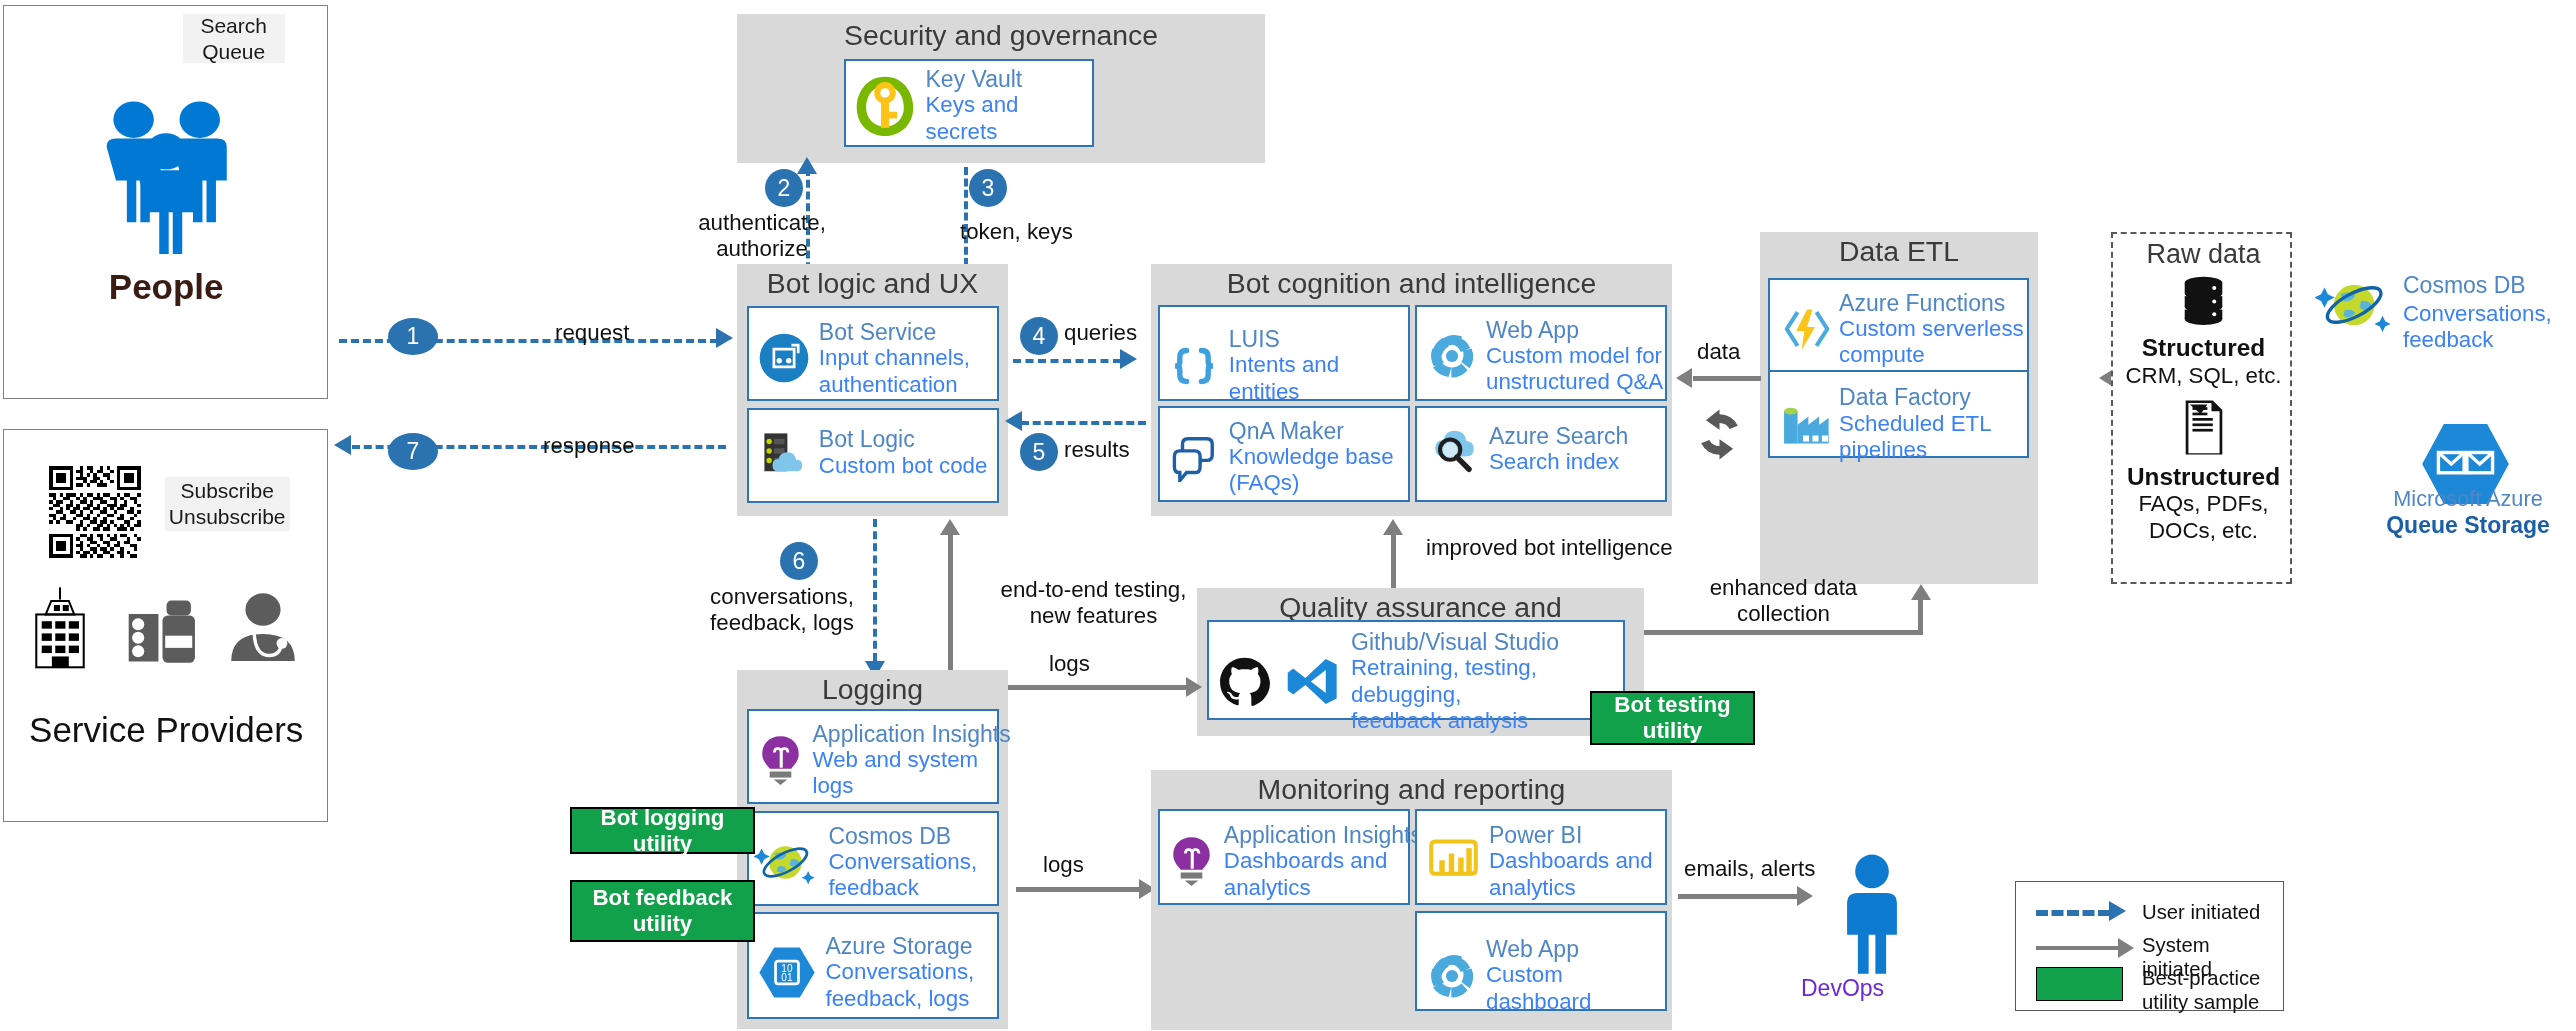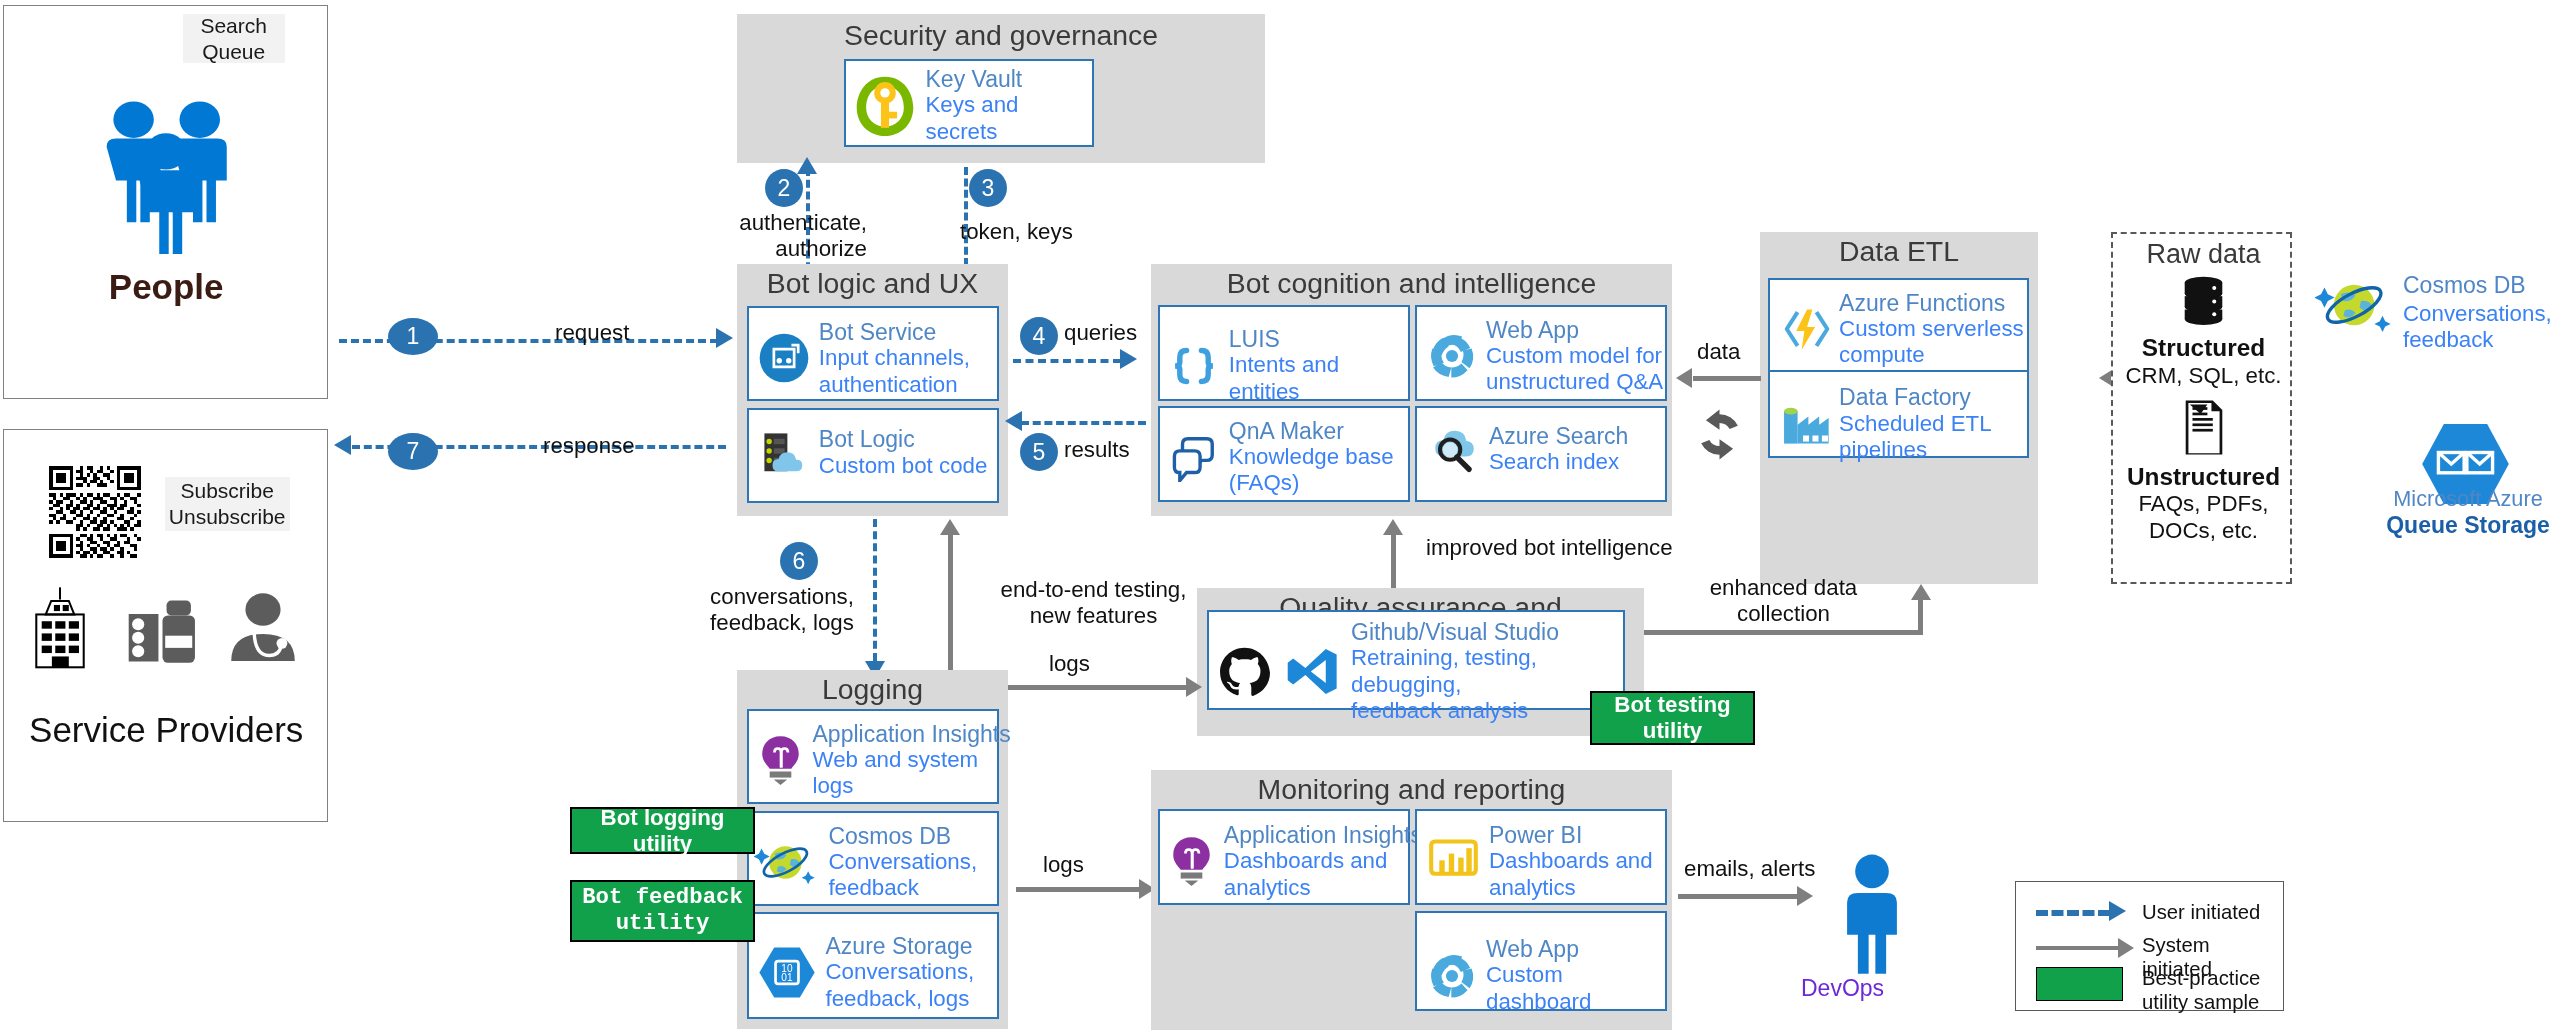--- a/index.html
+++ b/index.html
@@ -338,21 +338,21 @@
           <div class="svc-name">Key Vault</div>
           <div class="svc-desc">Keys and secrets</div>
         </div>
       </div>
     </div>
   </div>
 
   <div class="abs dashv" style="left:806px;top:168px;height:114px;"></div>
   <div class="abs tri tri-u" style="left:797px;top:157px;"></div>
   <div class="abs step" style="left:765px;top:169px;width:38px;height:38px;">2</div>
-  <div class="abs alabel c" style="left:657px;top:210px;width:210px;text-align:right;">authenticate,
+  <div class="abs alabel c" style="left:657px;top:210px;width:210px;">authenticate,
 authorize</div>
 
   <div class="abs dashv" style="left:964px;top:167px;height:99px;"></div>
   <div class="abs tri tri-d" style="left:955px;top:265px;"></div>
   <div class="abs step" style="left:969px;top:169px;width:38px;height:38px;">3</div>
   <div class="abs alabel" style="left:960px;top:219px;width:203px;">token, keys</div>
 
   <div class="abs group" style="left:737px;top:264px;width:271px;height:252px;">
     <div class="group-title" style="top:3.4px;font-size:28.4px;">Bot logic and UX</div>
     <div class="abs card" style="left:9.5px;top:42px;width:252px;height:95px;">
@@ -660,21 +660,21 @@
   <div class="abs alabel" style="left:1426px;top:535px;">improved bot intelligence</div>
 
   <div class="abs solh" style="left:1632px;top:630px;width:291px;"></div>
   <div class="abs solv" style="left:1918px;top:600px;height:32.5px;"></div>
   <div class="abs tri gtri-u" style="left:1911px;top:584px;"></div>
   <div class="abs alabel c" style="left:1672px;top:575px;width:223px;">enhanced data
 collection</div>
 
   <div class="abs group" style="left:1197px;top:588px;width:447px;height:148px;">
     <div class="group-title" style="top:2.7px;font-size:28.4px;">Quality assurance and enhancements</div>
-    <div class="abs card" style="left:9.5px;top:22px;width:418px;height:100px;">
+    <div class="abs card" style="left:9.5px;top:32px;width:418px;height:100px;">
       <div class="card-inner" style="left:9.5px;top:6.8px;gap:13.5px;">
         <div>
           <svg width="53" height="53" viewBox="0 0 78 78">
             <path d="M39 4 C19 4 3 20 3 40 c0 16 10 29 25 34 c2 0 2.5-1 2.5-2 v-7 c-10 2-12-4-12-4 c-1.5-4-4-5-4-5 c-3-2 0-2 0-2 c4 0 6 4 6 4 c3 5 8 4 10 3 c0-2 1-4 2-5 c-8-1-16-4-16-18 c0-4 1.5-7 4-10 c-0.5-1-2-5 0-10 c0 0 3-1 10 4 c3-1 6-1 9-1 c3 0 6 0 9 1 c7-5 10-4 10-4 c2 5 0.5 9 0 10 c2.5 3 4 6 4 10 c0 14-8 17-16 18 c1.5 1 2.5 4 2.5 7 v10 c0 1 0.5 2 2.5 2 c15-5 25-18 25-34 C75 20 59 4 39 4 z" fill="#111"></path>
           </svg>
         </div>
         <div>
           <svg width="53" height="53" viewBox="0 0 78 78">
             <path d="M60 6 L76 14 V64 L60 72 L30 44 L12 58 L4 52 V26 L12 20 L30 34 Z" fill="#1e88d8"></path>
             <path d="M60 22 L38 39 L60 56 Z" fill="#fff"></path>
@@ -750,21 +750,21 @@
         <div class="txtcol">
           <div class="svc-name">Azure Storage</div>
           <div class="svc-desc" style="white-space:pre-line;">Conversations,
 feedback, logs</div>
         </div>
       </div>
     </div>
   </div>
 
   <div class="abs util" style="left:570px;top:807px;width:185px;height:47px;">Bot logging utility</div>
-  <div class="abs util" style="left:570px;top:880px;width:185px;height:62px;white-space:pre-line;font-family:Liberation Mono, monospace;">Bot feedback
+  <div class="abs util" style="left:570px;top:880px;width:185px;height:62px;white-space:pre-line;">Bot feedback
 utility</div>
 
   <div class="abs solh" style="left:1016px;top:685px;width:173px;"></div>
   <div class="abs tri gtri-r" style="left:1186px;top:677px;"></div>
   <div class="abs alabel" style="left:1049px;top:651px;">logs</div>
 
   <div class="abs solh" style="left:1016px;top:887px;width:126px;"></div>
   <div class="abs tri gtri-r" style="left:1139px;top:879px;"></div>
   <div class="abs alabel" style="left:1043px;top:852px;">logs</div>
 

